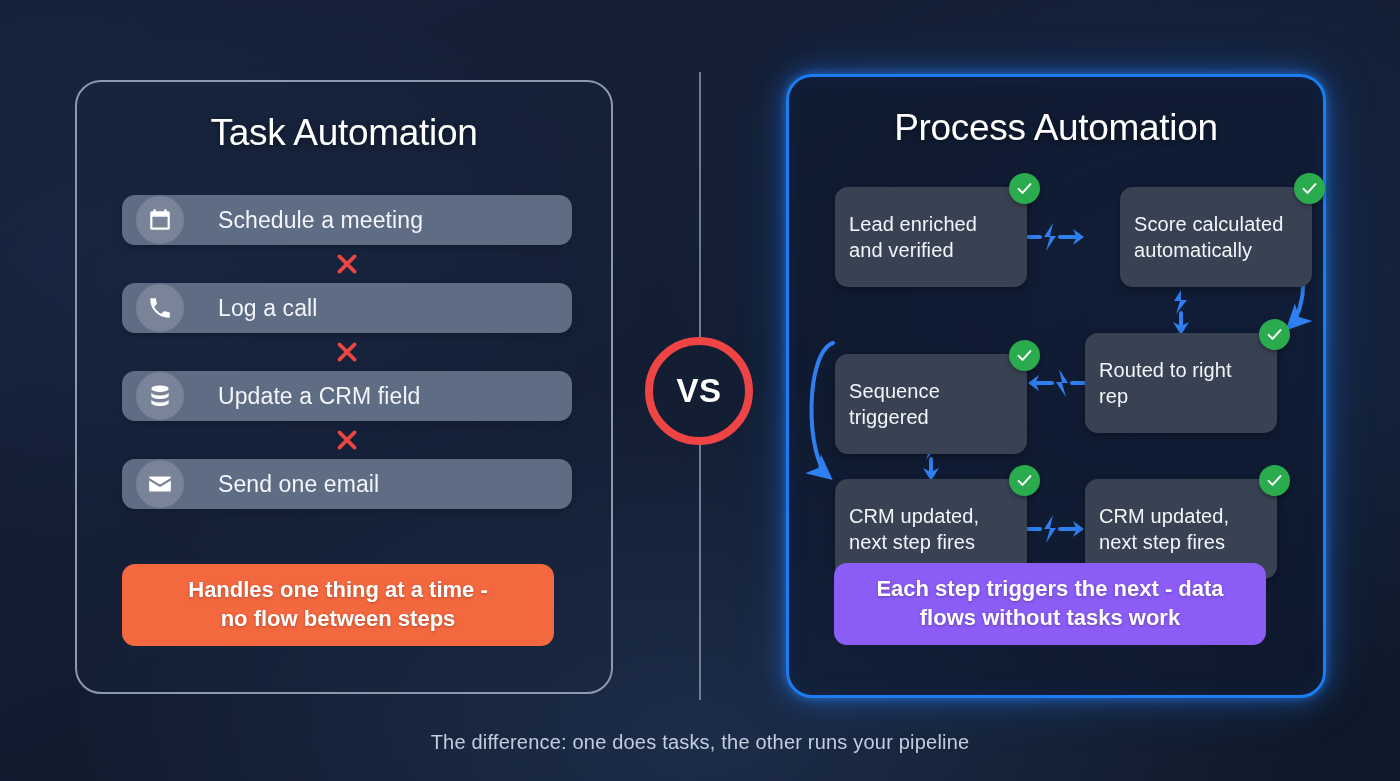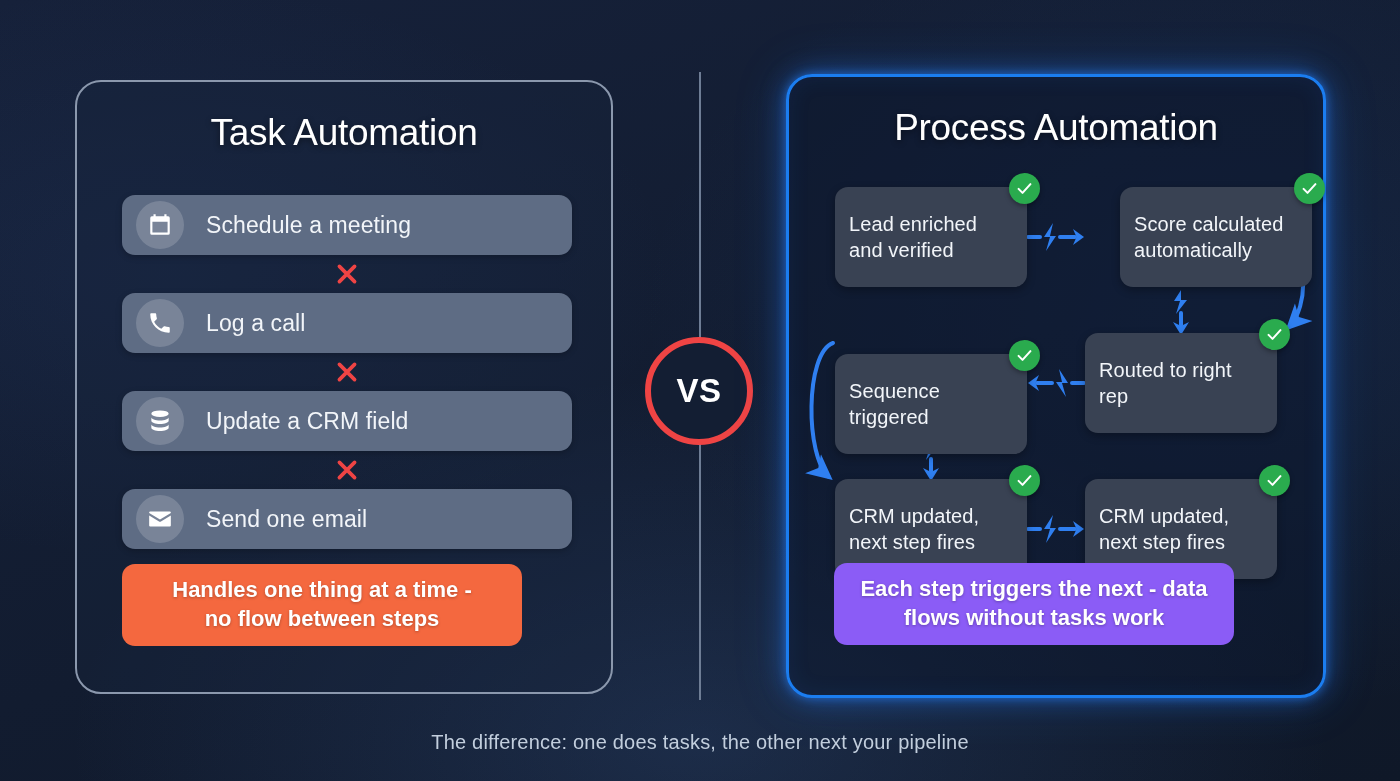--- a/index.html
+++ b/index.html
@@ -71,27 +71,28 @@
 
   
   .task-list {
     position: absolute;
     left: 45px;
     top: 113px;
     width: 450px;
   }
 
   .task-row {
-    height: 60px;
+    height: 50px;
     border-radius: 13px;
     background: #5e6c84;
     display: flex;
     align-items: center;
     padding-left: 14px;
     box-shadow: 0 2px 6px rgba(0,0,0,0.22);
+    gap: 12px;
   }
 
   .task-icon {
     width: 48px; height: 48px;
     min-width: 48px;
     border-radius: 50%;
     background: rgba(255,255,255,0.17);
     display: flex;
     align-items: center;
     justify-content: center;
@@ -111,21 +112,21 @@
     display: flex;
     align-items: center;
     justify-content: center;
   }
   .task-sep svg { width: 26px; height: 26px; }
 
   
   .callout {
     position: absolute;
     left: 45px;
-    width: 400px;
+    width: 432px;
     height: 82px;
     border-radius: 13px;
     display: flex;
     align-items: center;
     justify-content: center;
     text-align: center;
     font-size: 22px;
     font-weight: bold;
     color: #ffffff;
     line-height: 1.30;
@@ -143,21 +144,21 @@
     width: 2px;
     height: 628px;
     background: #6e7d95;
   }
   .vs-badge {
     position: absolute;
     left: 645px;
     top: 337px;
     width: 108px; height: 108px;
     border-radius: 50%;
-    border: 6px solid #ef4444;
+    border: 8px solid #ef4444;
     background: #131e33;
     display: flex;
     align-items: center;
     justify-content: center;
     font-size: 33px;
     font-weight: bold;
     color: #ffffff;
     letter-spacing: 0.5px;
   }
 
@@ -454,15 +455,15 @@
     </div>
 
     <div class="callout callout-right">
       <span>
         <span>Each step triggers the next - data</span><br>
         <span>flows without tasks work</span>
       </span>
     </div>
   </div>
 
-  <div class="footer-caption">The difference: one does tasks, the other next your pipeline</div>
+  <div class="footer-caption">The difference: one does tasks, the other runs your pipeline</div>
 
 </div>
 
 </body></html>

